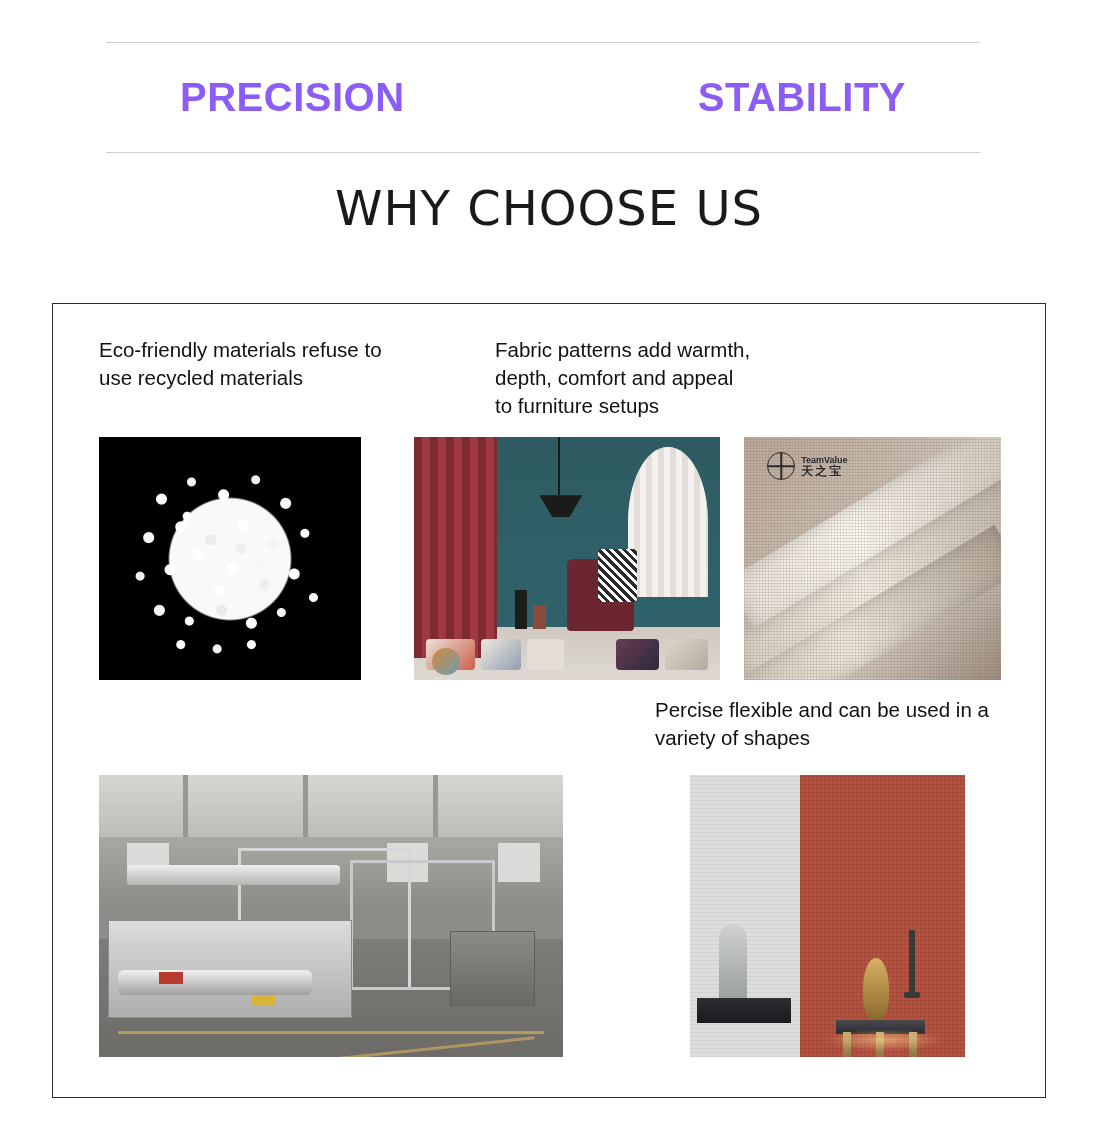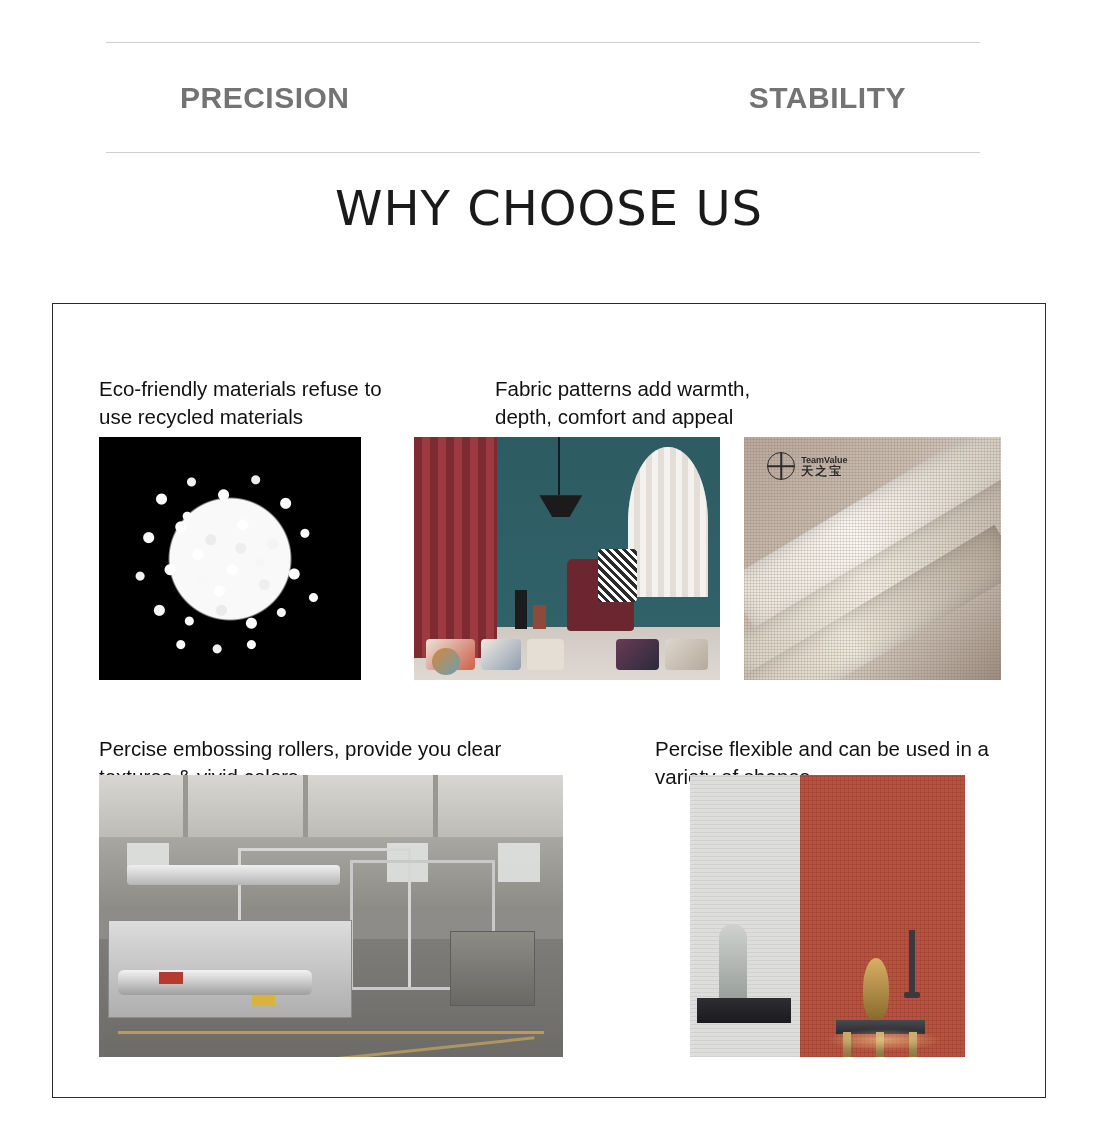--- a/index.html
+++ b/index.html
@@ -31,24 +31,24 @@
     border-top: 1px solid #cfcfcf;
     border-bottom: 1px solid #cfcfcf;
     height: 111px;
     box-sizing: border-box;
     display: flex;
     align-items: center;
     justify-content: space-between;
     padding: 0 74px 0 74px;
   }
   .banner-word {
-    font-size: 30px;
+    font-size: 40px;
     font-weight: bold;
     letter-spacing: 0.5px;
-    color: #737373;
+    color: #8b5cf6;
     white-space: nowrap;
   }
 
   
   .heading {
     position: absolute;
     left: 0;
     top: 180px;
     width: 1098px;
     text-align: center;
@@ -67,21 +67,20 @@
     width: 994px;
     height: 795px;
     border: 1px solid #2b2b2b;
     box-sizing: border-box;
     background: #ffffff;
   }
 
   
   .cell {
     position: absolute;
-    margin-top: 39px;
   }
   .cap {
     font-size: 20.5px;
     line-height: 28px;
     color: #111111;
     font-family: "Liberation Sans", sans-serif;
   }
   .thumb {
     position: absolute;
     overflow: hidden;
@@ -426,21 +425,20 @@
         <div class="logo">
           <div class="mark"></div>
           <div class="txt">
             <div>TeamValue</div>
             <div class="cn">天之宝</div>
           </div>
         </div>
       </div>
     </div>
 
-    <div class="cell cap" id="cell-rollers">Percise embossing rollers, provide you clear textures &amp; vivid colors</div>
     <div class="thumb" id="img-machine">
       <div class="machine">
         <div class="ceiling"></div>
         <div class="beam" style="left:18%"></div>
         <div class="beam" style="left:44%"></div>
         <div class="beam" style="left:72%"></div>
         <div class="wall2"></div>
         <div class="window" style="left:6%"></div>
         <div class="window" style="left:62%"></div>
         <div class="window" style="left:86%"></div>

